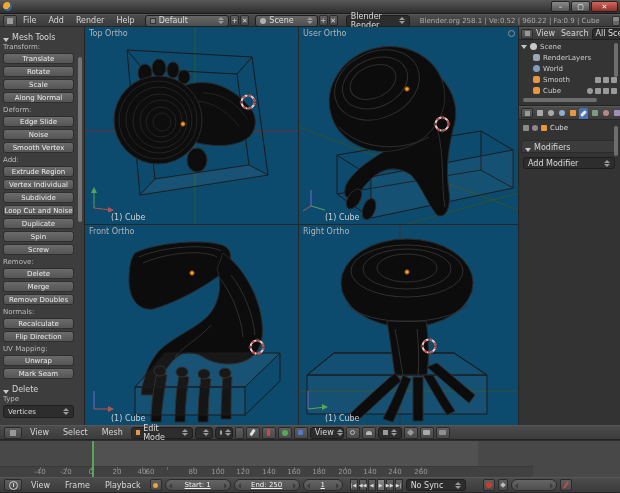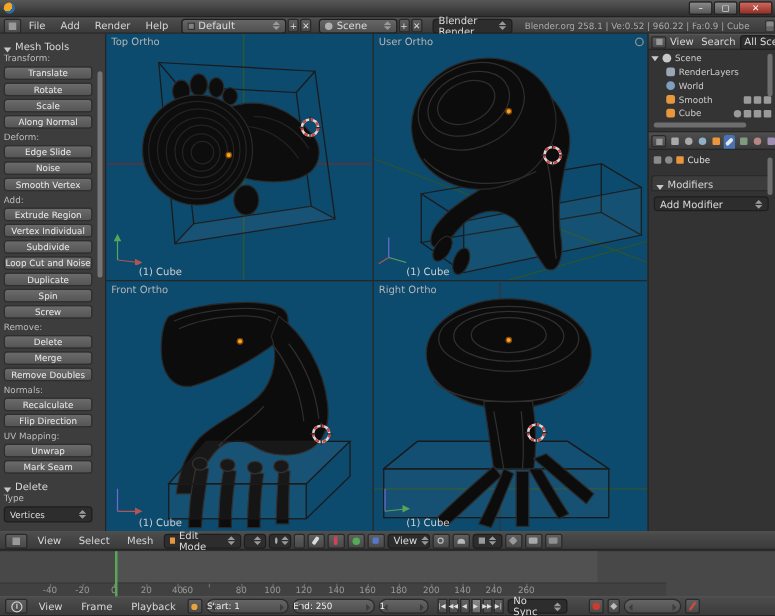--- a/index.html
+++ b/index.html
@@ -100,23 +100,23 @@
   .mini-ic{width:7px;height:7px;border-radius:1px;}
 
   
   #tstrip{position:absolute;left:0;top:440px;width:620px;height:37px;background:#484848;border-top:1px solid #2c2c2c;}
   #trange{position:absolute;left:92px;top:0;width:386px;height:37px;background:#515151;}
   #truler{position:absolute;left:0;bottom:0;width:533px;height:11px;background:#414141;border-top:1px solid #383838;}
   .tick{position:absolute;bottom:1px;transform:translateX(-50%);font-size:7px;color:#999;}
   .tickline{position:absolute;top:0;width:1px;height:3px;background:#6a6a6a;}
   #playhead{position:absolute;left:92px;top:0;width:2px;height:37px;background:#58a658;}
   #theader{left:0;top:477px;width:620px;height:16px;gap:3px;}
-  .fld{display:flex;align-items:center;justify-content:flex-start;height:12px;
+  .fld{display:flex;align-items:center;justify-content:center;height:12px;
     background:linear-gradient(#656565,#4e4e4e);border:1px solid #2a2a2a;border-radius:6px;
-    font-size:7px;color:#f0f0f0;position:relative;}
+    font-size:7px;color:#f0f0f0;position:relative;text-decoration:underline;}
   .fld::before,.fld::after{content:"";position:absolute;top:3px;width:0;height:0;
     border-top:3px solid transparent;border-bottom:3px solid transparent;}
   .fld::before{left:3px;border-right:3px solid #3c3c3c;}
   .fld::after{right:3px;border-left:3px solid #3c3c3c;}
   .pbtn{width:8px;height:12px;background:linear-gradient(#636363,#4c4c4c);border:1px solid #2a2a2a;
     font-size:5px;color:#ddd;display:flex;align-items:center;justify-content:center;padding:0;}
   .pbtn.play{background:linear-gradient(#8a8a8a,#6a6a6a);}
   .reddot{width:6px;height:6px;border-radius:50%;background:#cc3b30;}
   .redslash{width:8px;height:2px;background:#cc4b40;transform:rotate(-55deg);border-radius:1px;}
   .clock{width:9px;height:9px;border-radius:50%;border:1px solid #cfcfcf;position:relative;}
@@ -621,21 +621,21 @@
         <span>1</span>
       </span>
     <span style="display:flex;gap:1px;margin-left:4px">
       <span class="pbtn">|◀</span>
       <span class="pbtn">◀◀</span>
       <span class="pbtn">◀</span>
       <span class="pbtn play">▶</span>
       <span class="pbtn">▶▶</span>
       <span class="pbtn">▶|</span>
     </span>
-    <span class="dd" style="width:48px">
+    <span class="dd" style="width:60px">
       <span>No Sync</span>
         <span class="ud"></span>
     </span>
     <span class="chip" style="margin-left:14px;width:12px">
         <span class="reddot"></span>
       </span>
     <span class="chip" style="width:10px">
         <span class="sq" style="background:#bbb;width:4px;height:4px;transform:rotate(45deg)"></span>
       </span>
     <span class="fld" style="width:46px"></span>

